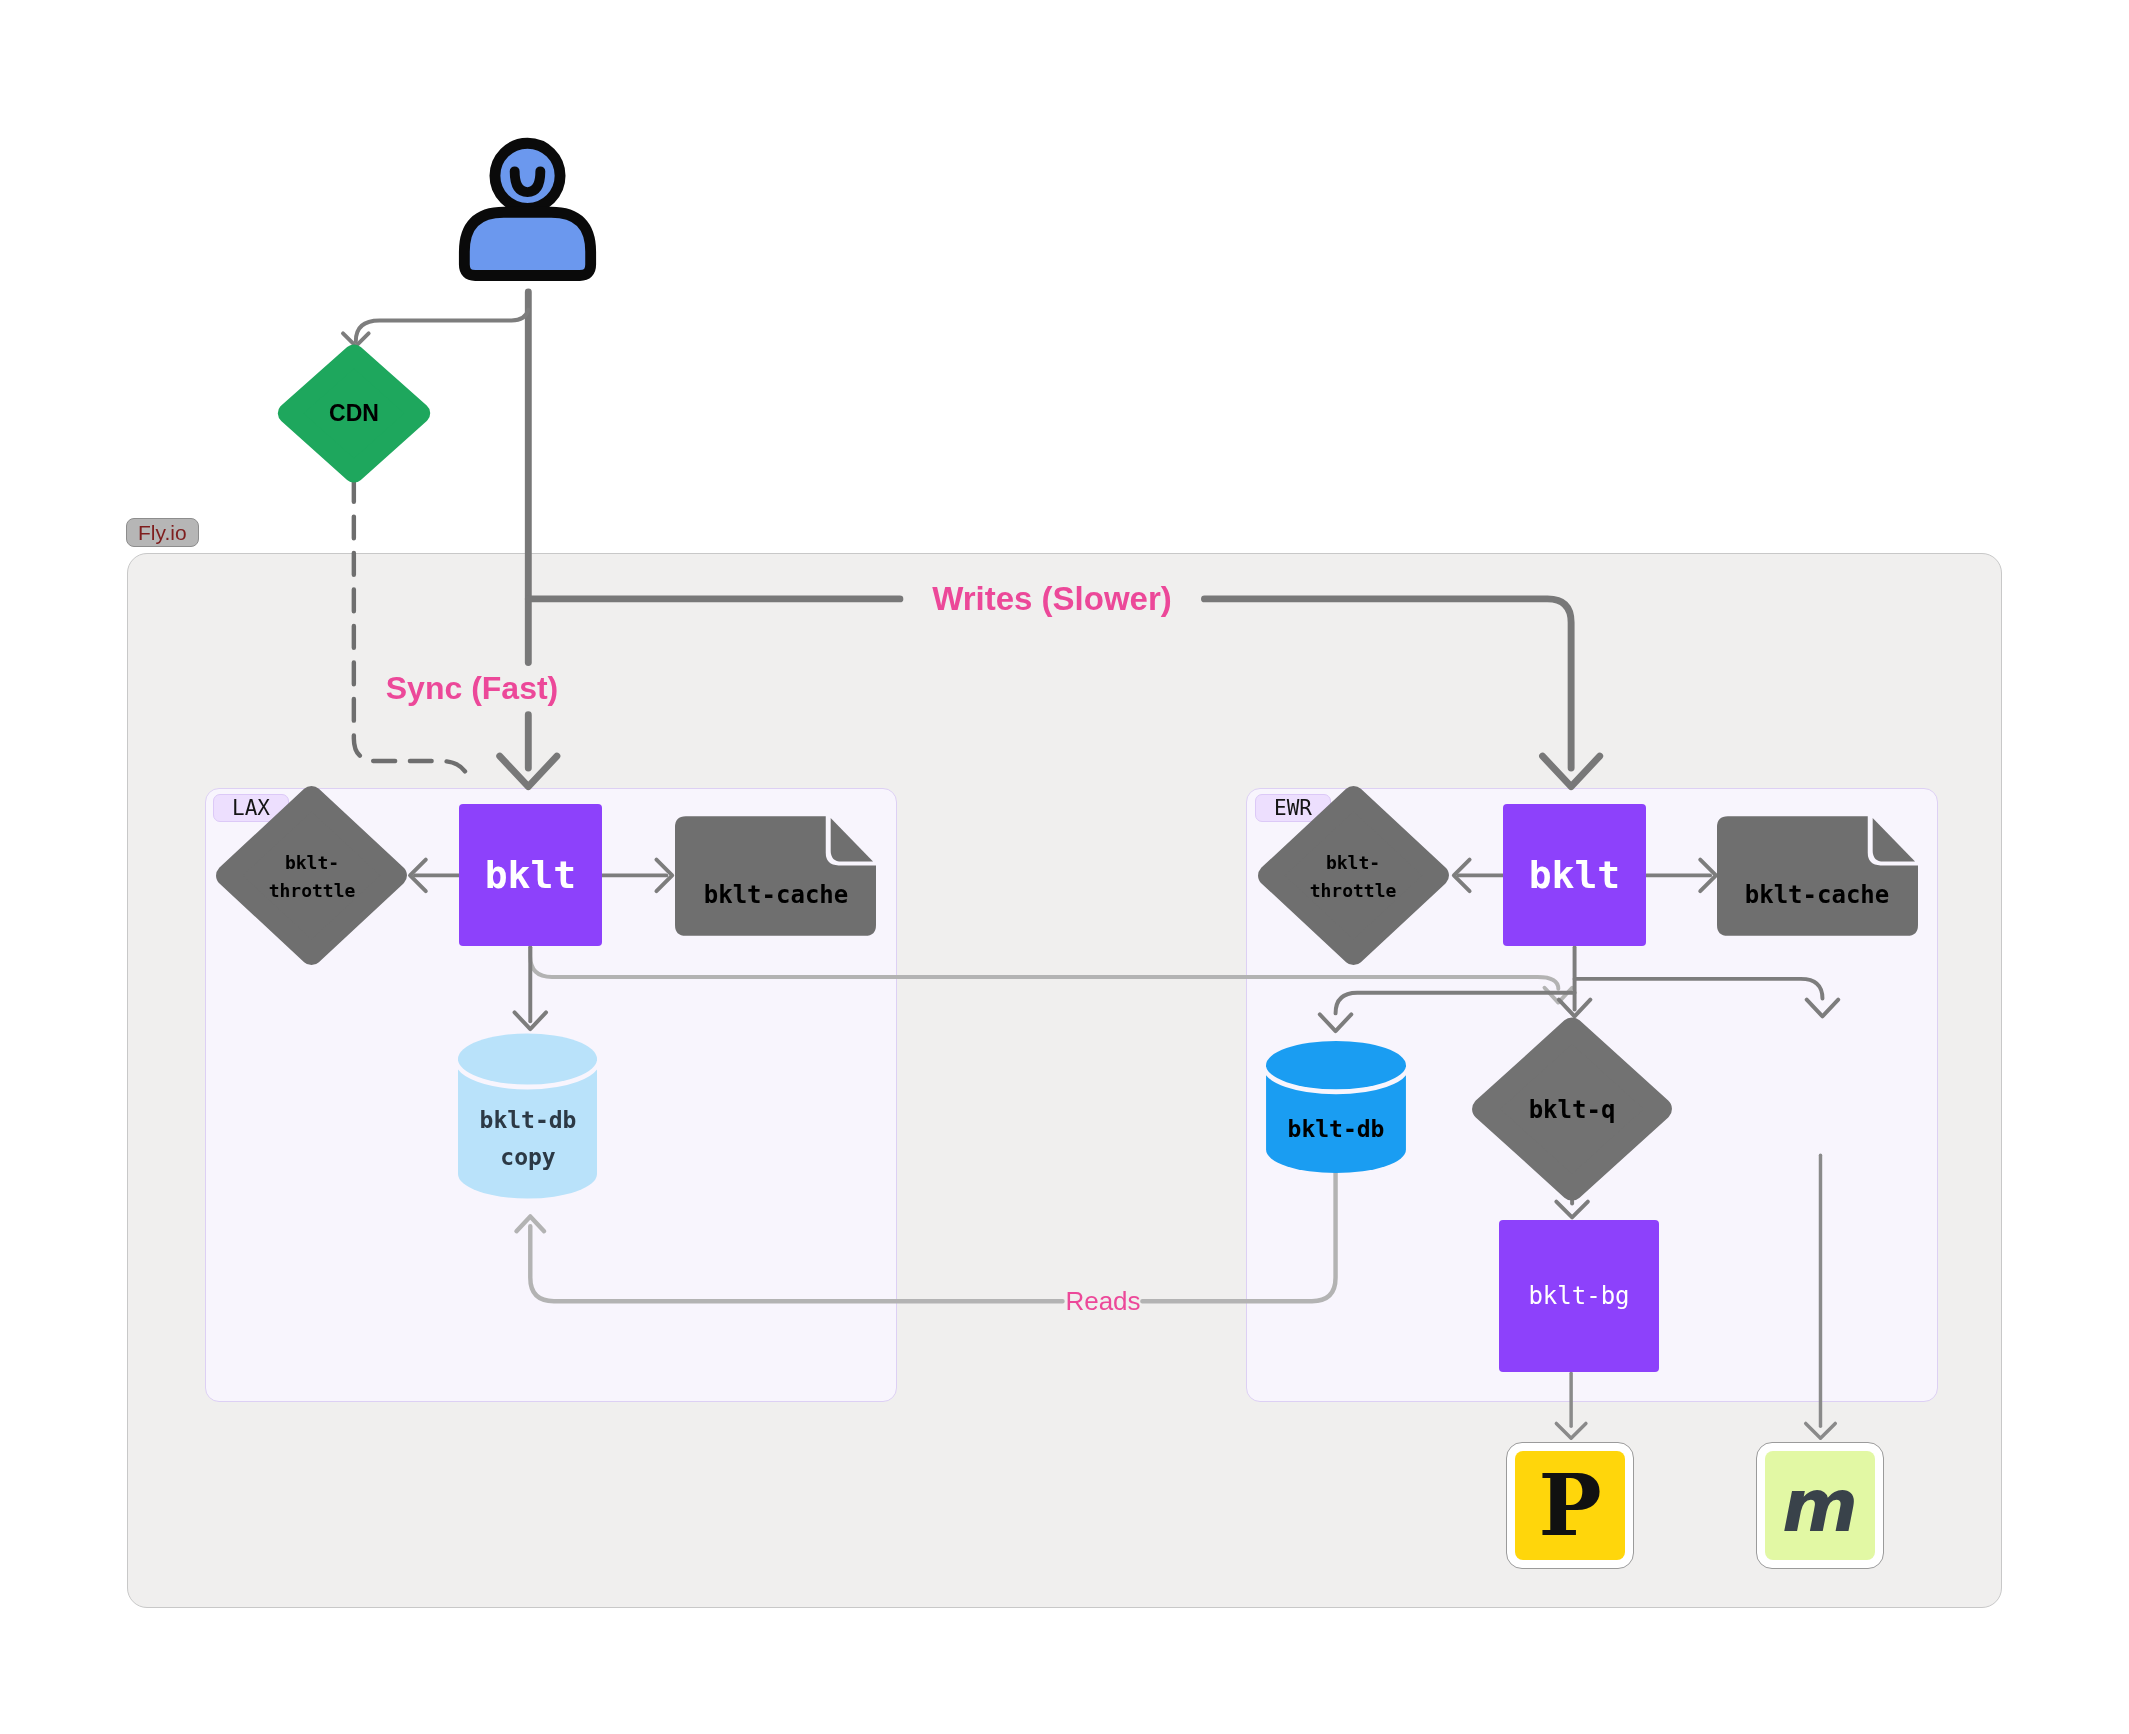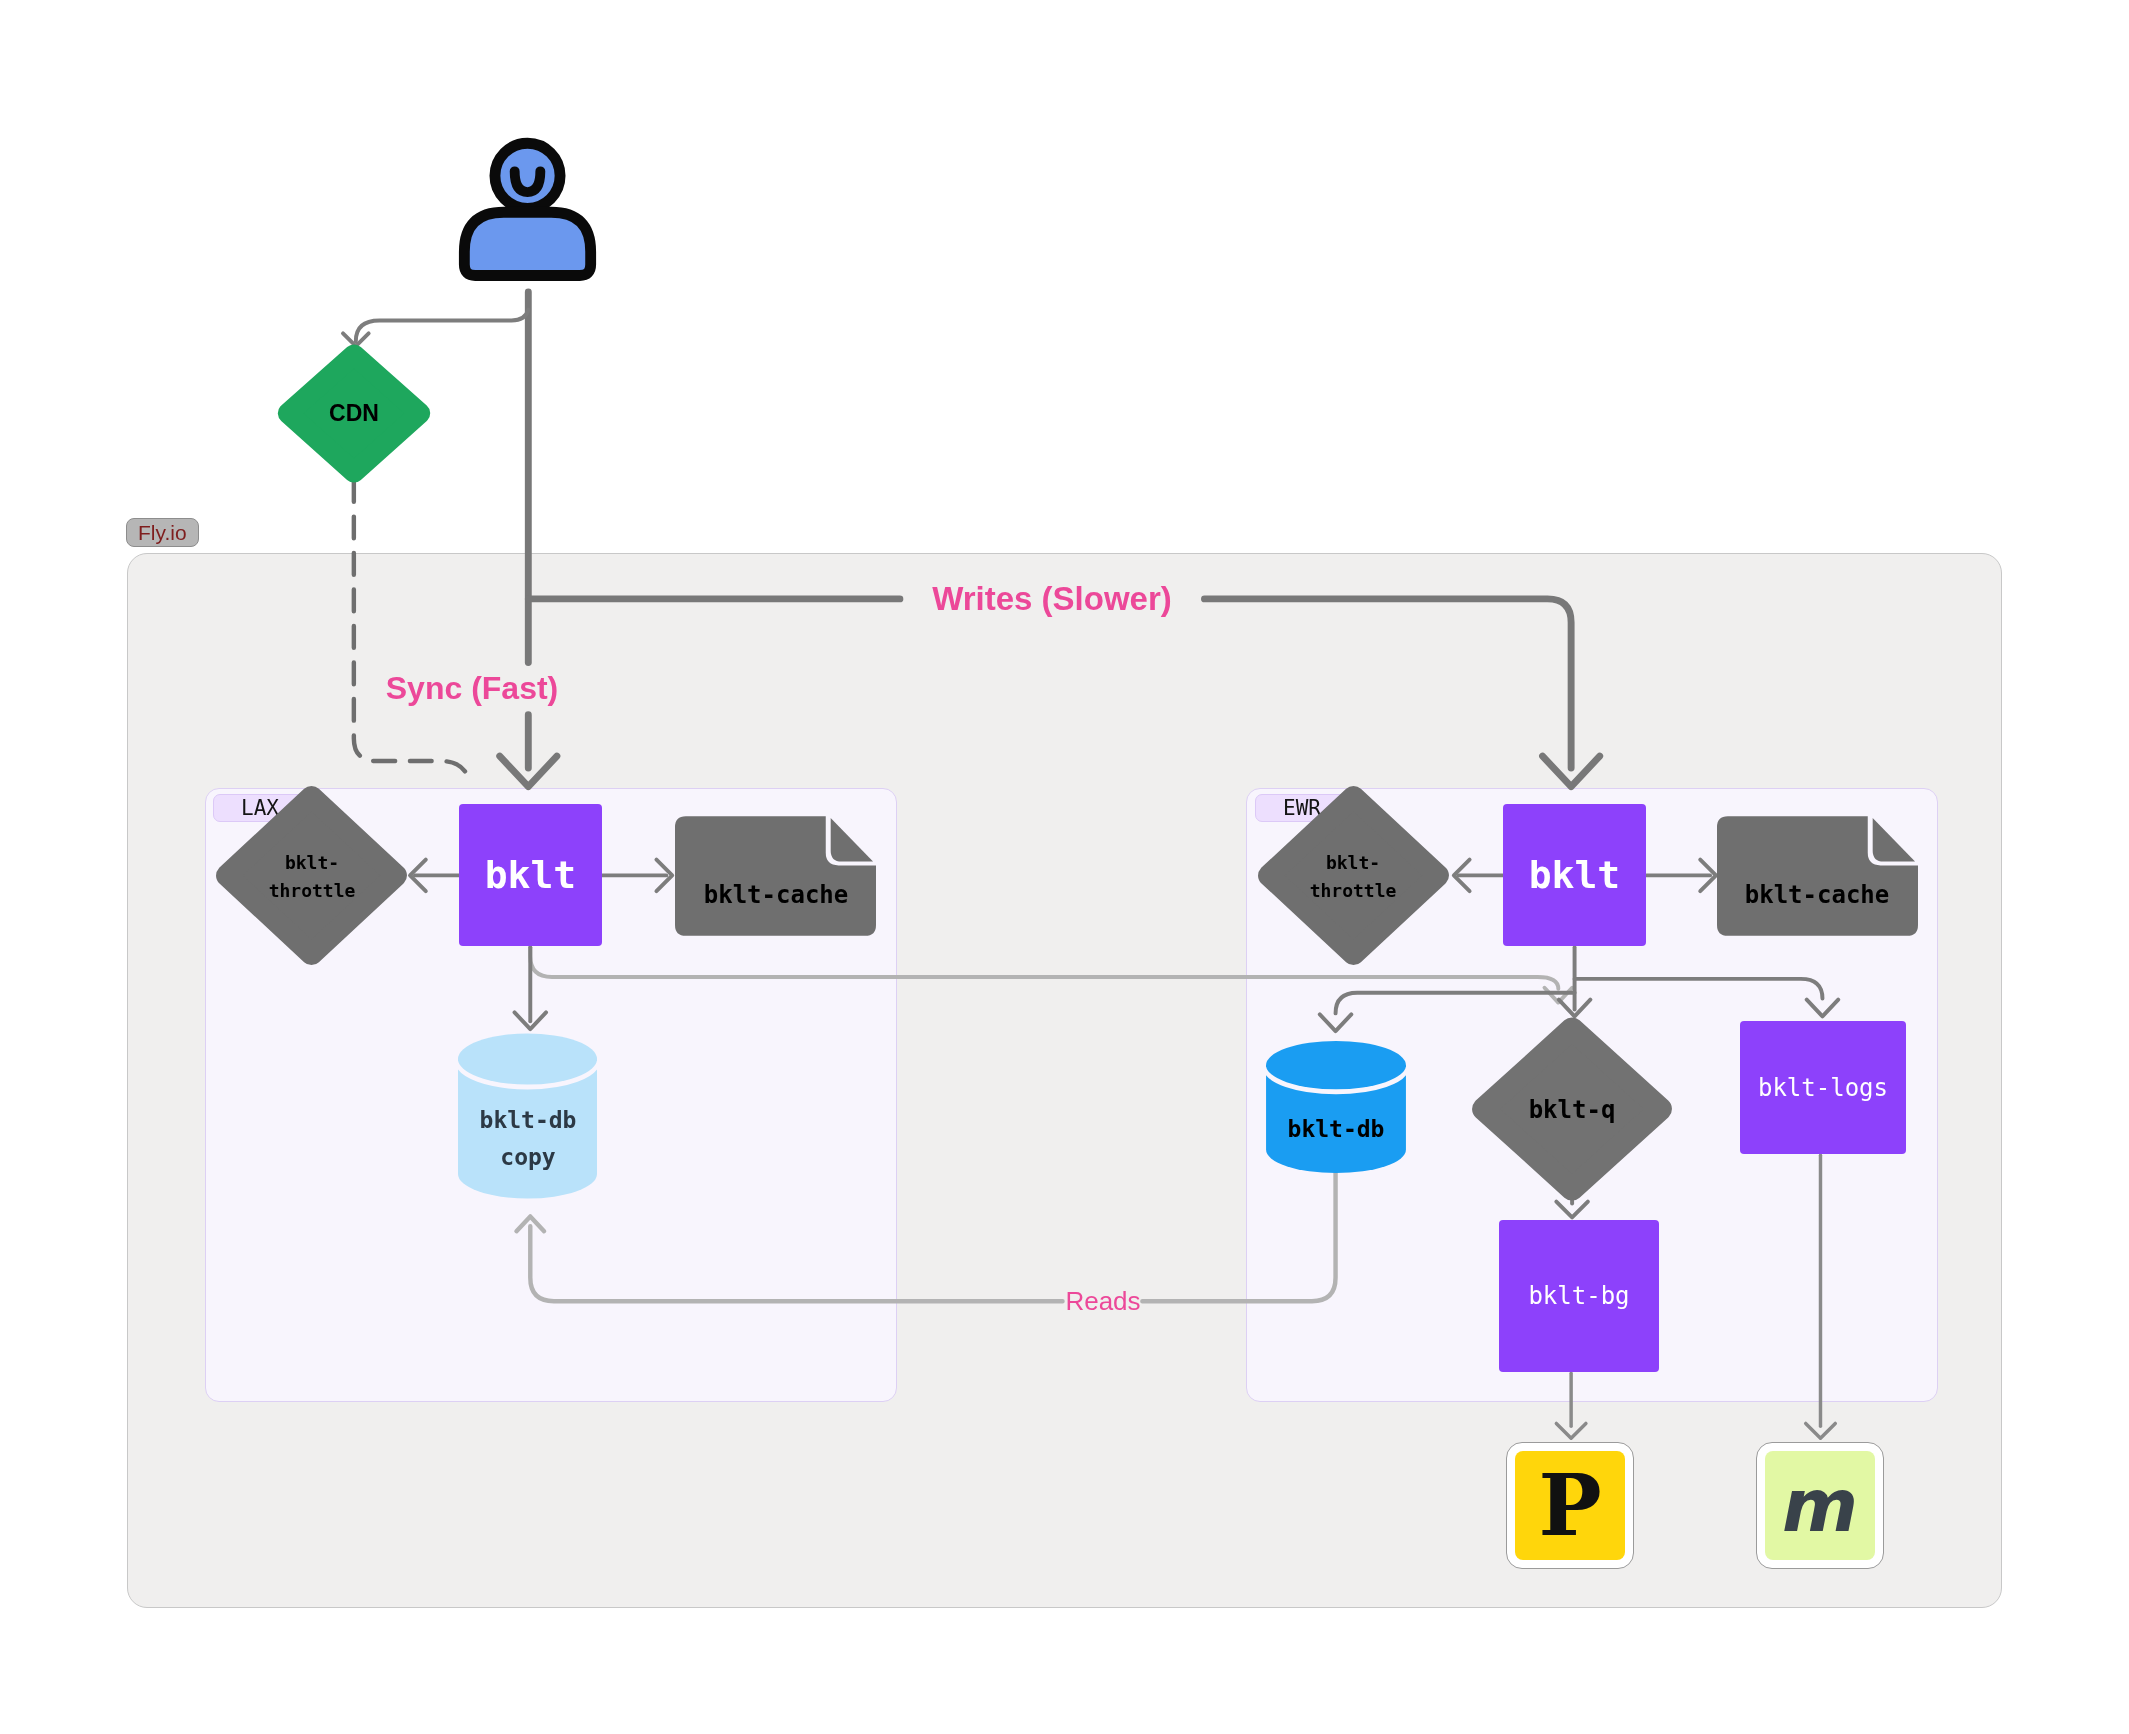--- a/index.html
+++ b/index.html
@@ -9,21 +9,21 @@
   
   .flyio-box{left:127px;top:553px;width:1875px;height:1055px;background:#f0efee;
              border:1.5px solid #c8c8c8;border-radius:20px;box-sizing:border-box;}
   .region{width:692px;height:614px;background:#f8f5fd;border:1.5px solid #ddd0f4;
           border-radius:14px;box-sizing:border-box;top:788px;}
   .region.lax{left:205px;}
   .region.ewr{left:1246px;}
   .badge{display:flex;align-items:center;justify-content:center;box-sizing:border-box;}
   .flyio-badge{left:126px;top:518px;height:29px;padding:0 11px;background:#b6b6b6;
                border:1.5px solid #8d8d8d;border-radius:8px;font-size:21px;color:#7f1d1d;}
-  .region-badge{top:794px;height:28px;padding:0 27px;background:#eddffe;border:1px solid #dcc9f7;
+  .region-badge{top:794px;height:28px;padding:0 18px;background:#eddffe;border:1px solid #dcc9f7;
                 border-radius:7px;font-size:21px;color:#151515;
                 font-family:"DejaVu Sans Mono","Liberation Mono",monospace;}
   .region-badge.lax{left:213px;}
   .region-badge.ewr{left:1255px;}
   
   .mono{font-family:"DejaVu Sans Mono","Liberation Mono",monospace;}
   .node-box{display:flex;align-items:center;justify-content:center;color:#ffffff;
             background:#8d41fb;border-radius:4px;box-sizing:border-box;}
   .bklt{width:143px;height:142px;font-size:38px;font-weight:bold;}
   .bklt.lax{left:459px;top:804px;}
@@ -173,23 +173,20 @@
     <path d="M0 53 A142 49 0 0 0 284 53" fill="none" stroke="#f8f5fd" stroke-width="12"></path>
     <ellipse cx="142" cy="49" rx="142" ry="49" fill="#1a9df2"></ellipse>
   </svg>
   <span class="shape-label mono" style="left:1336px;top:1129px;font-size:23px;font-weight:600;">bklt-db</span>
 
   <svg class="abs" style="left:1466px;top:1013px;" width="212" height="192" viewBox="0 0 430 390">
     <polygon points="215,32 395,195 215,358 35,195" fill="#727272" stroke="#727272" stroke-width="46" stroke-linejoin="round"></polygon>
   </svg>
   <span class="shape-label mono" style="left:1572px;top:1110px;font-size:24px;font-weight:600;">bklt-q</span>
 
-  <div class="abs node-box logs mono">
-    <span>bklt-logs</span>
-  </div>
 
   <div class="abs node-box bg mono">
     <span>bklt-bg</span>
   </div>
 
   <div class="abs svc-card postmark">
     <div class="svc-inner postmark">
       <span>P</span>
     </div>
   </div>

